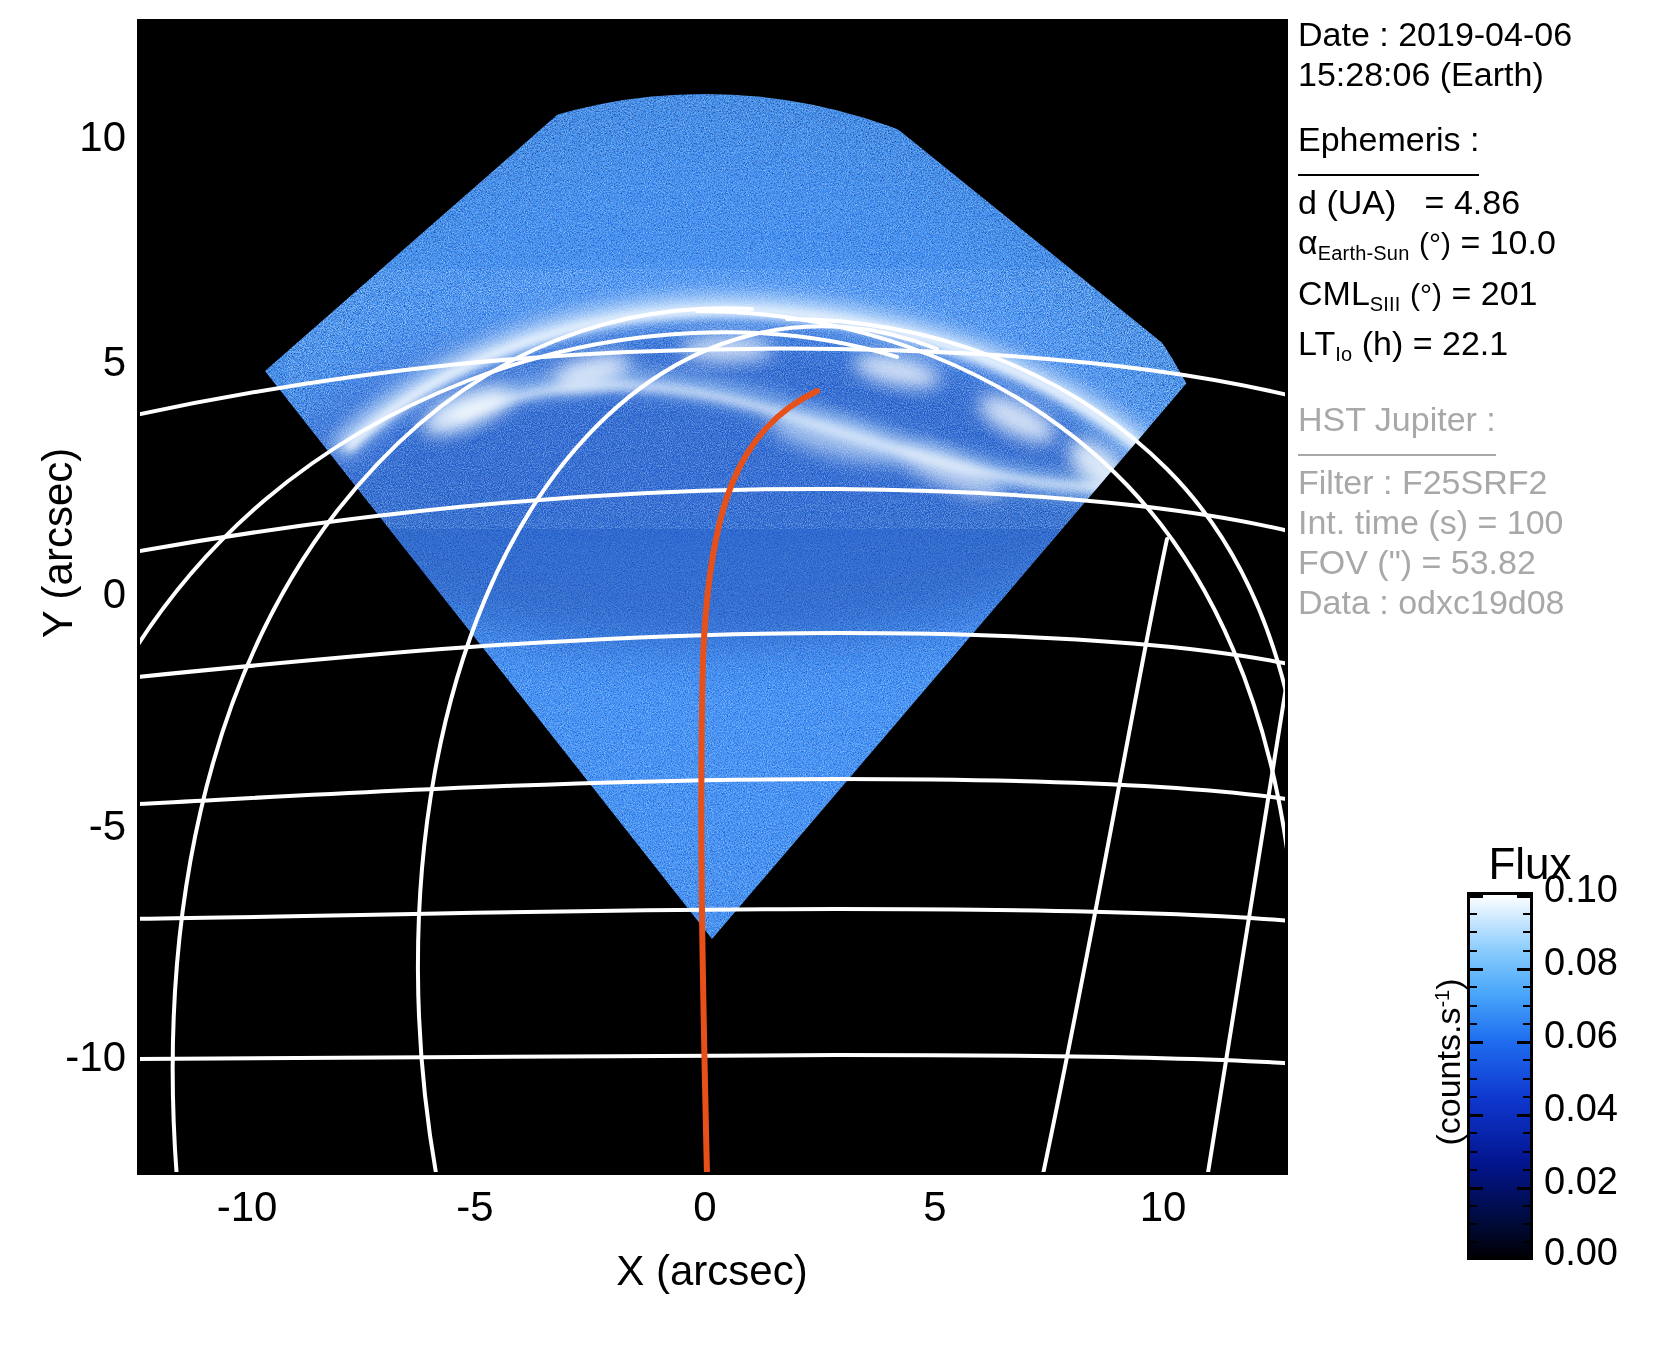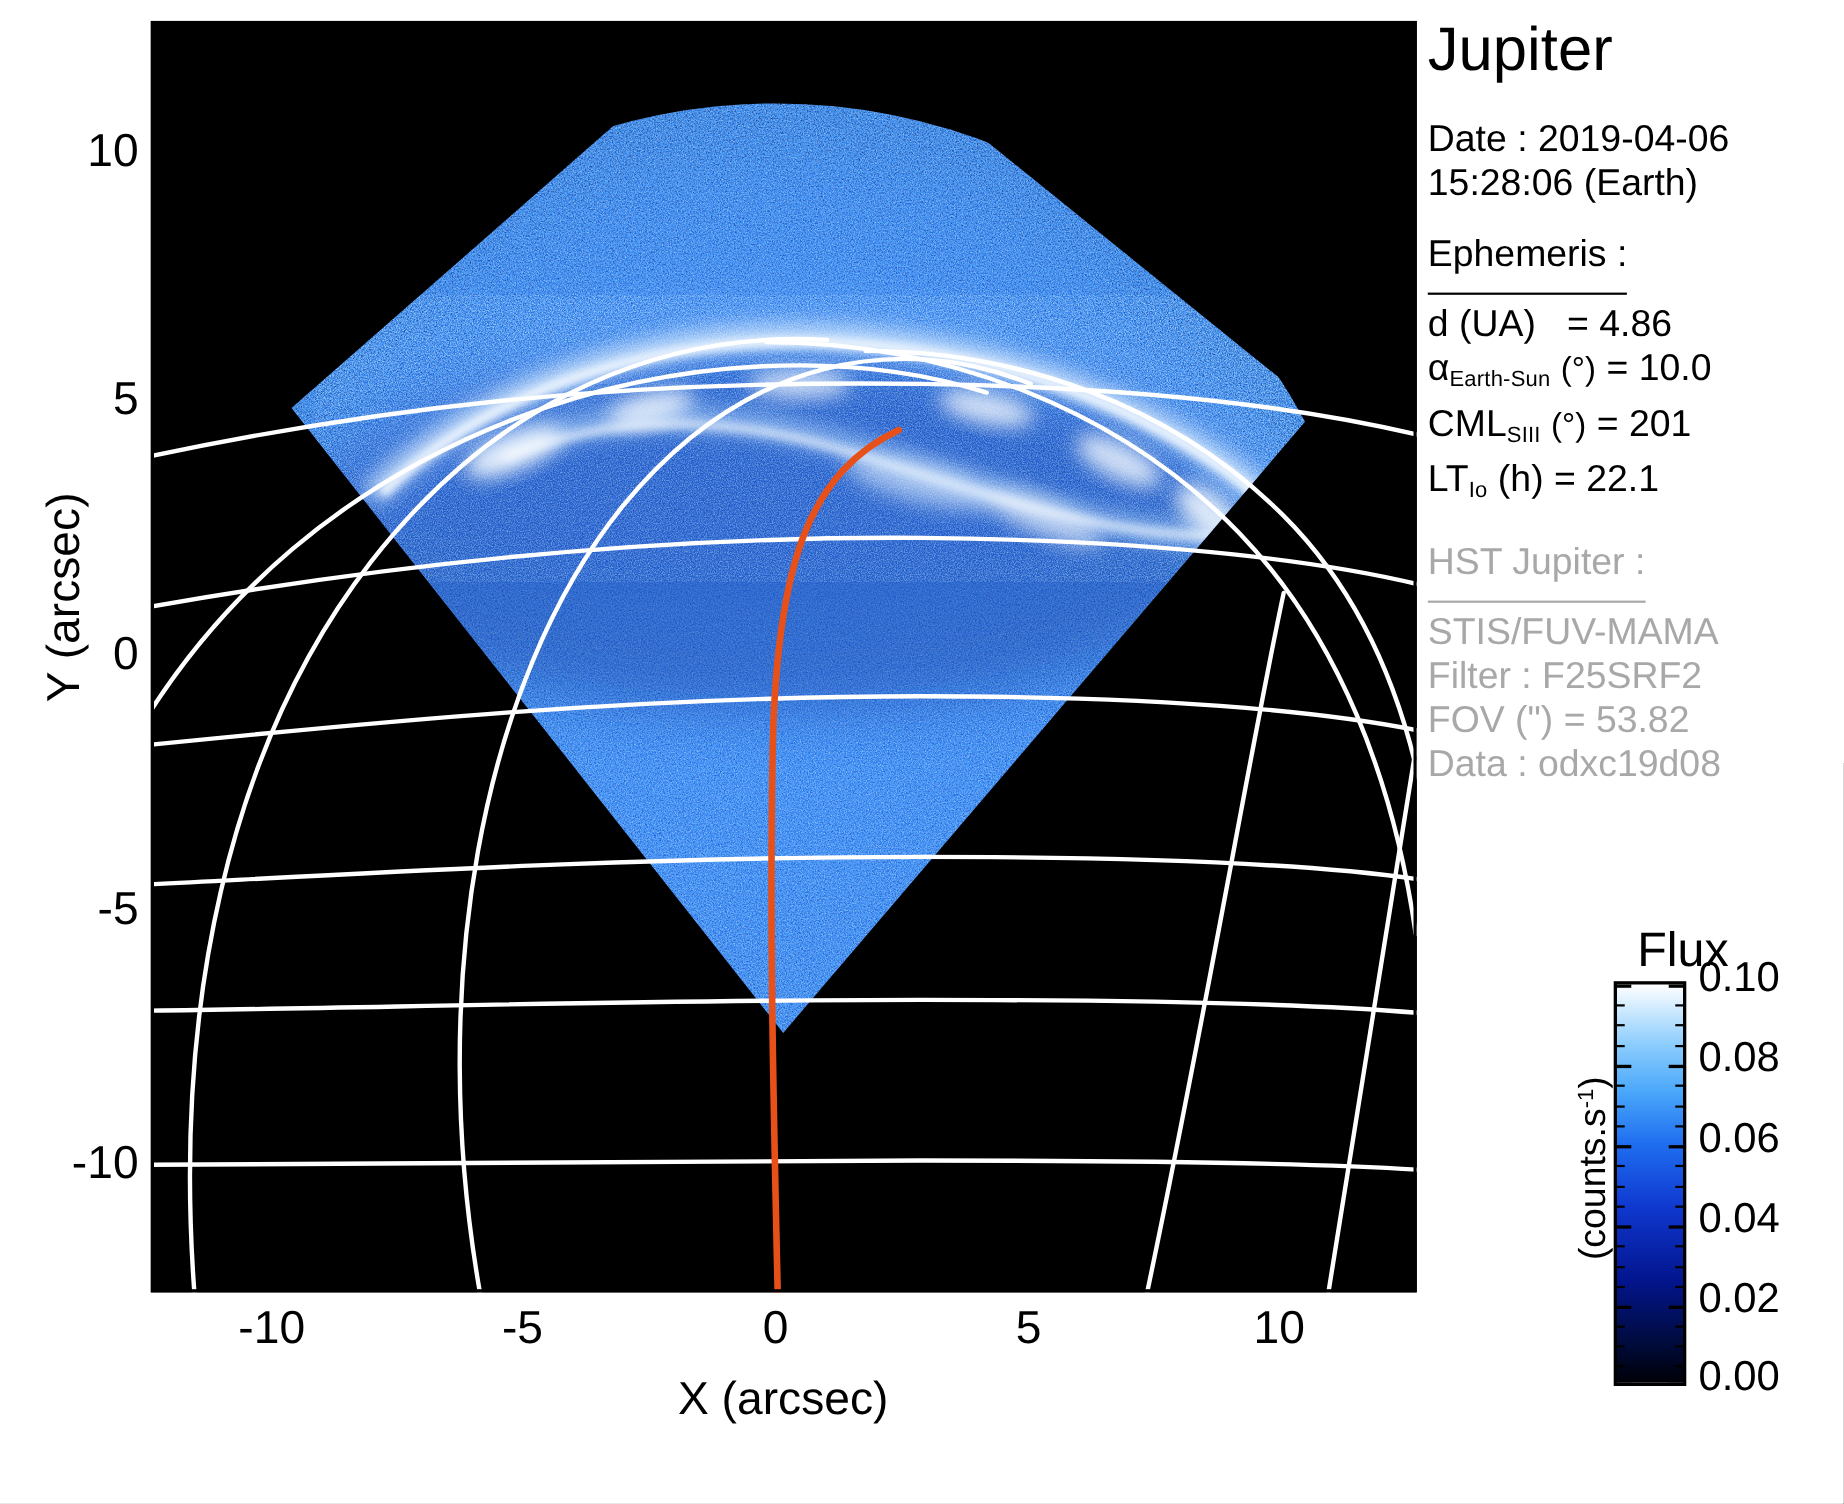--- a/index.html
+++ b/index.html
@@ -175,21 +175,20 @@
   <div class="xlab-item" style="left:625px;">0</div>
   <div class="xlab-item" style="left:855px;">5</div>
   <div class="xlab-item" style="left:1083px;">10</div>
 </div>
 
 <div id="y-axis-title">Y (arcsec)</div>
 <div id="x-axis-title">X (arcsec)</div>
 
 <div id="info-panel">
 
-  <div id="target-title">Jupiter</div>
 
   <div>
     <div class="info-line">Date : 2019-04-06</div>
     <div class="info-line">15:28:06 (Earth)</div>
   </div>
 
   <div class="block">
     <div class="block-head">Ephemeris :</div>
 
     <div class="info-line">
@@ -205,22 +204,22 @@
       <span>CML</span><span class="sub">SIII</span><span>&nbsp;</span><span class="deg">(°)</span><span>&nbsp;</span><span>= 201</span>
     </div>
 
     <div class="info-line">
       <span>LT</span><span class="sub">Io</span><span>&nbsp;</span><span>(h)</span><span>&nbsp;</span><span>= 22.1</span>
     </div>
   </div>
 
   <div class="block gray">
     <div class="block-head">HST Jupiter :</div>
-    <div class="info-line">STIS/FUV-MAMA</div>
     <div class="info-line">Filter : F25SRF2</div>
+    <div class="info-line">Int. time (s) = 100</div>
     <div class="info-line">FOV (") = 53.82</div>
     <div class="info-line">Data : odxc19d08</div>
   </div>
 </div>
 
 <div id="colorbar-group">
   <div id="cb-title">Flux</div>
 
   <div id="cb-ylabel"><span>(counts.s</span><span class="sup">-1</span><span>)</span></div>
 

